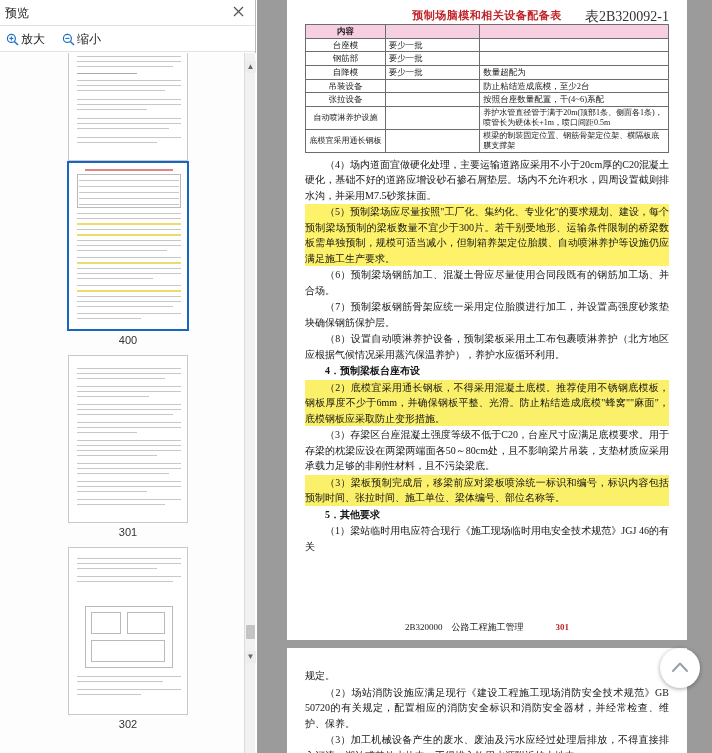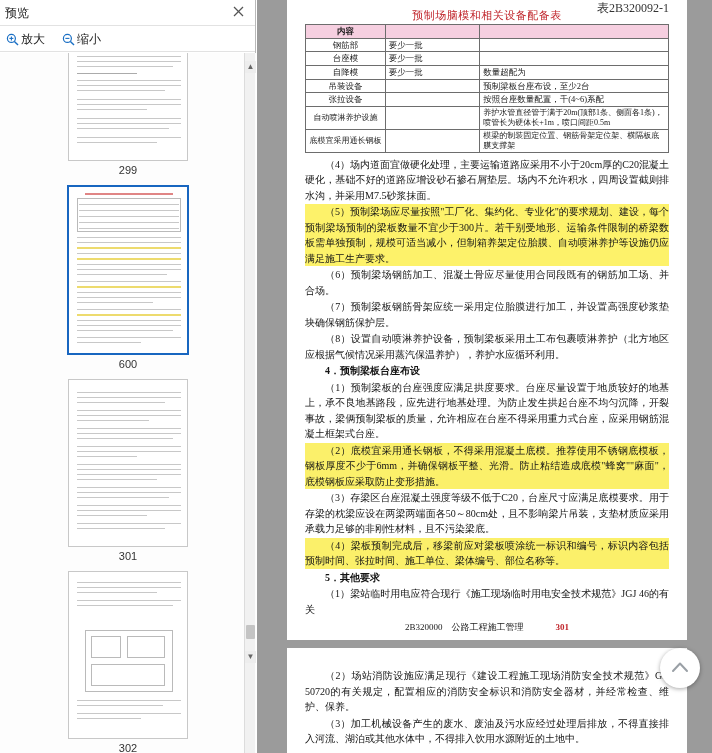--- a/index.html
+++ b/index.html
@@ -167,29 +167,29 @@
     width: 100%;
     height: 100%;
     padding: 6px 18px 0 18px;
     font-family: "Liberation Serif", serif;
   }
 
   
   .tbl-title {
     text-align: center;
     font-size: 11px;
-    font-weight: normal;
+    font-weight: bold;
     color: #c0252b;
     margin: 2px 0 1px 0;
     letter-spacing: .5px;
   }
   .tbl-num {
     position: absolute;
-    right: 18px; top: 0;
-    font-size: 12px;
+    right: 18px; top: 8px;
+    font-size: 14px;
     color: #333;
   }
   table.spec {
     width: 100%;
     border-collapse: collapse;
     font-size: 8.5px;
     color: #1a1a1a;
   }
   table.spec td {
     border: 1px solid #6d6d6d;
@@ -303,21 +303,20 @@
           <div class="tl" style="left:8px;top:96px;width:88px;"></div>
           <div class="tl" style="left:8px;top:105px;width:104px;"></div>
           <div class="tl" style="left:8px;top:110px;width:104px;"></div>
           <div class="tl" style="left:8px;top:115px;width:70px;"></div>
           <div class="tl" style="left:8px;top:124px;width:104px;"></div>
           <div class="tl" style="left:8px;top:129px;width:104px;"></div>
           <div class="tl" style="left:8px;top:134px;width:92px;"></div>
           <div class="tl" style="left:8px;top:143px;width:104px;"></div>
           <div class="tl" style="left:8px;top:148px;width:80px;"></div>
         </div>
-        <div class="thumb-label">299</div>
       </div>
 
       <div class="thumb-item">
         <div class="thumb-page selected">
           <div class="tl red" style="left:16px;top:6px;width:88px;height:2px;"></div>
           <div class="blockgrid" style="left:8px;top:11px;width:104px;height:34px;"></div>
           <div class="tl" style="left:10px;top:17px;width:100px;"></div>
           <div class="tl" style="left:10px;top:23px;width:100px;"></div>
           <div class="tl" style="left:10px;top:29px;width:100px;"></div>
           <div class="tl" style="left:10px;top:35px;width:100px;"></div>
@@ -336,21 +335,21 @@
           <div class="tl" style="left:8px;top:110px;width:104px;"></div>
           <div class="tl" style="left:8px;top:115px;width:76px;"></div>
           <div class="tl" style="left:8px;top:122px;width:104px;"></div>
           <div class="tl" style="left:8px;top:127px;width:104px;background:#e9d24a;height:2px;opacity:.8;"></div>
           <div class="tl" style="left:8px;top:133px;width:104px;"></div>
           <div class="tl" style="left:8px;top:138px;width:104px;"></div>
           <div class="tl" style="left:8px;top:143px;width:96px;"></div>
           <div class="tl" style="left:8px;top:150px;width:104px;"></div>
           <div class="tl" style="left:8px;top:155px;width:64px;"></div>
         </div>
-        <div class="thumb-label">600</div>
+        <div class="thumb-label">400</div>
       </div>
 
       <div class="thumb-item">
         <div class="thumb-page">
           <div class="tl" style="left:8px;top:12px;width:104px;"></div>
           <div class="tl" style="left:8px;top:17px;width:104px;"></div>
           <div class="tl" style="left:8px;top:22px;width:88px;"></div>
           <div class="tl" style="left:8px;top:30px;width:104px;"></div>
           <div class="tl" style="left:8px;top:35px;width:104px;"></div>
           <div class="tl" style="left:8px;top:40px;width:72px;"></div>
@@ -412,38 +411,38 @@
         <div class="tbl-title">预制场脑模和相关设备配备表</div>
 
         <table class="spec">
           <tbody>
               <tr class="head">
             <td class="c1">内容</td>
             <td class="c2"></td>
             <td class="c3"></td>
           </tr>
           <tr>
-            <td class="c1">钢筋部</td>
+            <td class="c1">台座模</td>
             <td class="c2">要少一批</td>
             <td class="c3"></td>
           </tr>
           <tr>
-            <td class="c1">台座模</td>
+            <td class="c1">钢筋部</td>
             <td class="c2">要少一批</td>
             <td class="c3"></td>
           </tr>
           <tr>
             <td class="c1">自降模</td>
             <td class="c2">要少一批</td>
             <td class="c3">数量超配为</td>
           </tr>
           <tr>
             <td class="c1">吊装设备</td>
             <td class="c2"></td>
-            <td class="c3">预制梁板台座布设，至少2台</td>
+            <td class="c3">防止粘结造成底模，至少2台</td>
           </tr>
           <tr>
             <td class="c1">张拉设备</td>
             <td class="c2"></td>
             <td class="c3">按照台座数量配置，千(4~6)系配</td>
           </tr>
           <tr class="note-row">
             <td class="c1">自动喷淋养护设施</td>
             <td class="c2"></td>
             <td class="c3">养护水管直径管于满于20m(顶部1条、侧面各1条)，喷管长为硬体长+1m，喷口间距0.5m</td>
@@ -456,38 +455,38 @@
         </tbody>
           </table>
 
         <div class="body-text">
           <p>（4）场内道面宜做硬化处理，主要运输道路应采用不小于20cm厚的C20混凝土硬化，基础不好的道路应增设砂石掺石屑垫层。场内不允许积水，四周设置截则排水沟，并采用M7.5砂浆抹面。</p>
           <p class="hl-y">（5）预制梁场应尽量按照"工厂化、集约化、专业化"的要求规划、建设，每个预制梁场预制的梁板数量不宜少于300片。若干别受地形、运输条件限制的桥梁数板需单独预制，规模可适当减小，但制箱养架定位胎膜、自动喷淋养护等设施仍应满足施工生产要求。</p>
           <p>（6）预制梁场钢筋加工、混凝土骨应尽量使用合同段既有的钢筋加工场、并合场。</p>
           <p>（7）预制梁板钢筋骨架应统一采用定位胎膜进行加工，并设置高强度砂浆垫块确保钢筋保护层。</p>
           <p>（8）设置自动喷淋养护设备，预制梁板采用土工布包裹喷淋养护（北方地区应根据气候情况采用蒸汽保温养护），养护水应循环利用。</p>
           <p class="sec-head">4．预制梁板台座布设</p>
-          <p>（1）预制梁板的台座强度应满足拱度要求。台座尽量设置于地质较好的地基上，承不良地基路段，应先进行地基处理。为防止发生拱起台座不均匀沉降，开裂事故，梁俩预制梁板的质量，允许相应在台座不得采用重力式台座，应采用钢筋混凝土框架式台座。</p>
           <p class="hl-y2">（2）底模宜采用通长钢板，不得采用混凝土底模。推荐使用不锈钢底模板，钢板厚度不少于6mm，并确保钢板平整、光滑。防止粘结造成底模"蜂窝""麻面"，底模钢板应采取防止变形措施。</p>
           <p>（3）存梁区台座混凝土强度等级不低于C20，台座尺寸应满足底模要求。用于存梁的枕梁应设在两梁两端面各50～80cm处，且不影响梁片吊装，支垫材质应采用承载力足够的非刚性材料，且不污染梁底。</p>
-          <p class="hl-y2">（4）梁板预制完成后，移梁前应对梁板喷涂统一标识和编号，标识内容包括预制时间、张拉时间、施工单位、梁体编号、部位名称等。</p>
+          <p class="hl-y2">（3）梁板预制完成后，移梁前应对梁板喷涂统一标识和编号，标识内容包括预制时间、张拉时间、施工单位、梁体编号、部位名称等。</p>
           <p class="sec-head">5．其他要求</p>
           <p>（1）梁站临时用电应符合现行《施工现场临时用电安全技术规范》JGJ 46的有关</p>
         </div>
 
         <div class="page-footer">
           <span>2B320000　公路工程施工管理</span>
           <span class="pf-num">301</span>
         </div>
       </div>
     </div>
 
     <div class="doc-page page-b">
       <div class="doc-inner">
         <div class="body-text" style="margin-top:14px;">
+          <p class="noind">规定。</p>
           <p>（2）场站消防设施应满足现行《建设工程施工现场消防安全技术规范》GB 50720的有关规定，配置相应的消防安全标识和消防安全器材，并经常检查、维护、保养。</p>
           <p>（3）加工机械设备产生的废水、废油及污水应经过处理后排放，不得直接排入河流、湖泊或其他水体中，不得排入饮用水源附近的土地中。</p>
 
         </div>
       </div>
     </div>
 
     <div class="to-top">
       <span>
         <svg width="22" height="22" viewBox="0 0 22 22">

